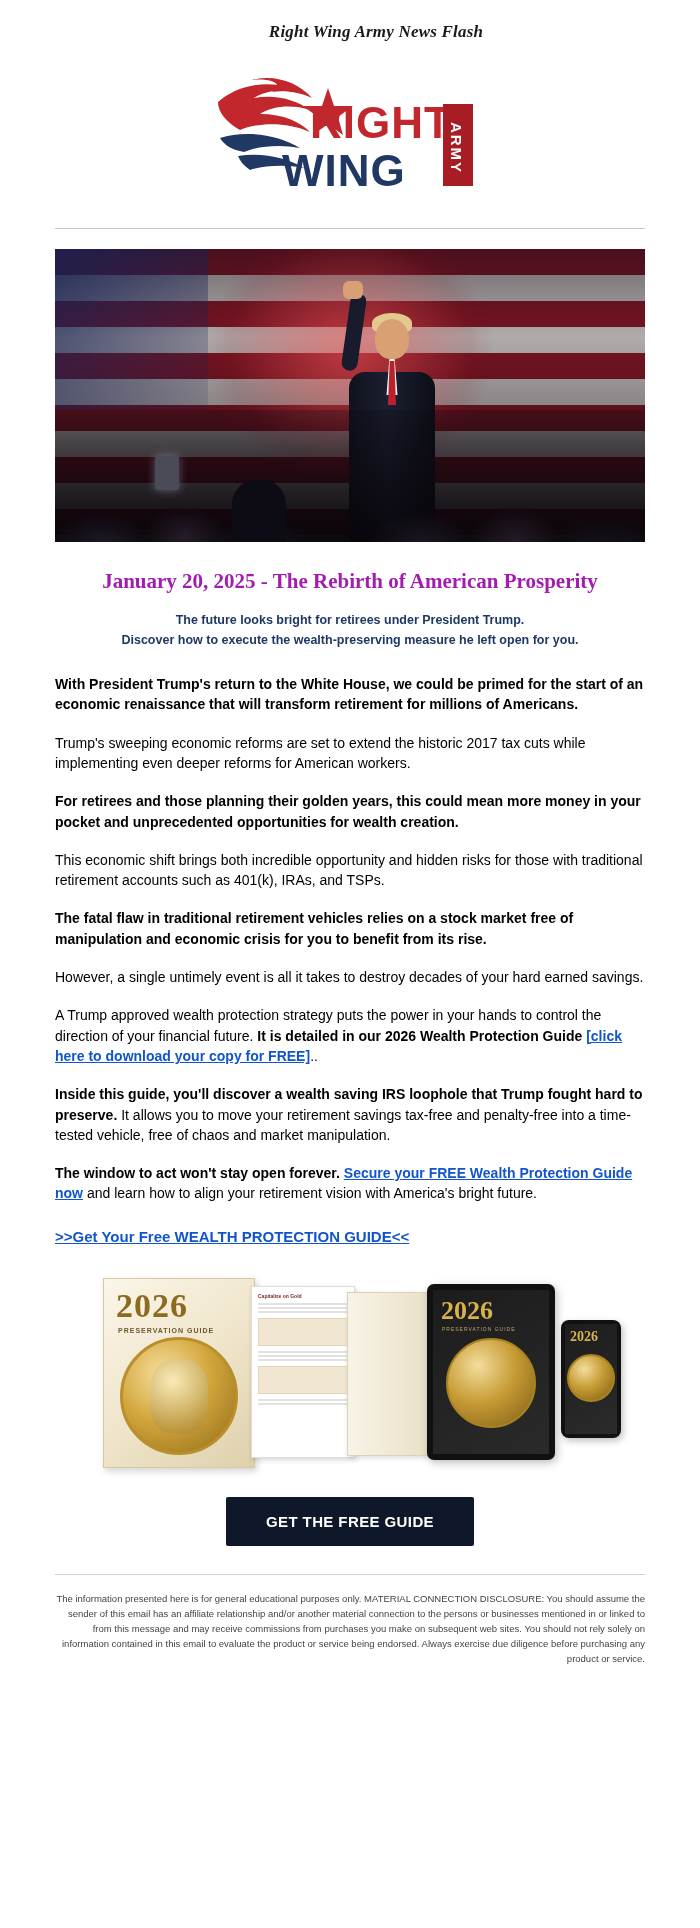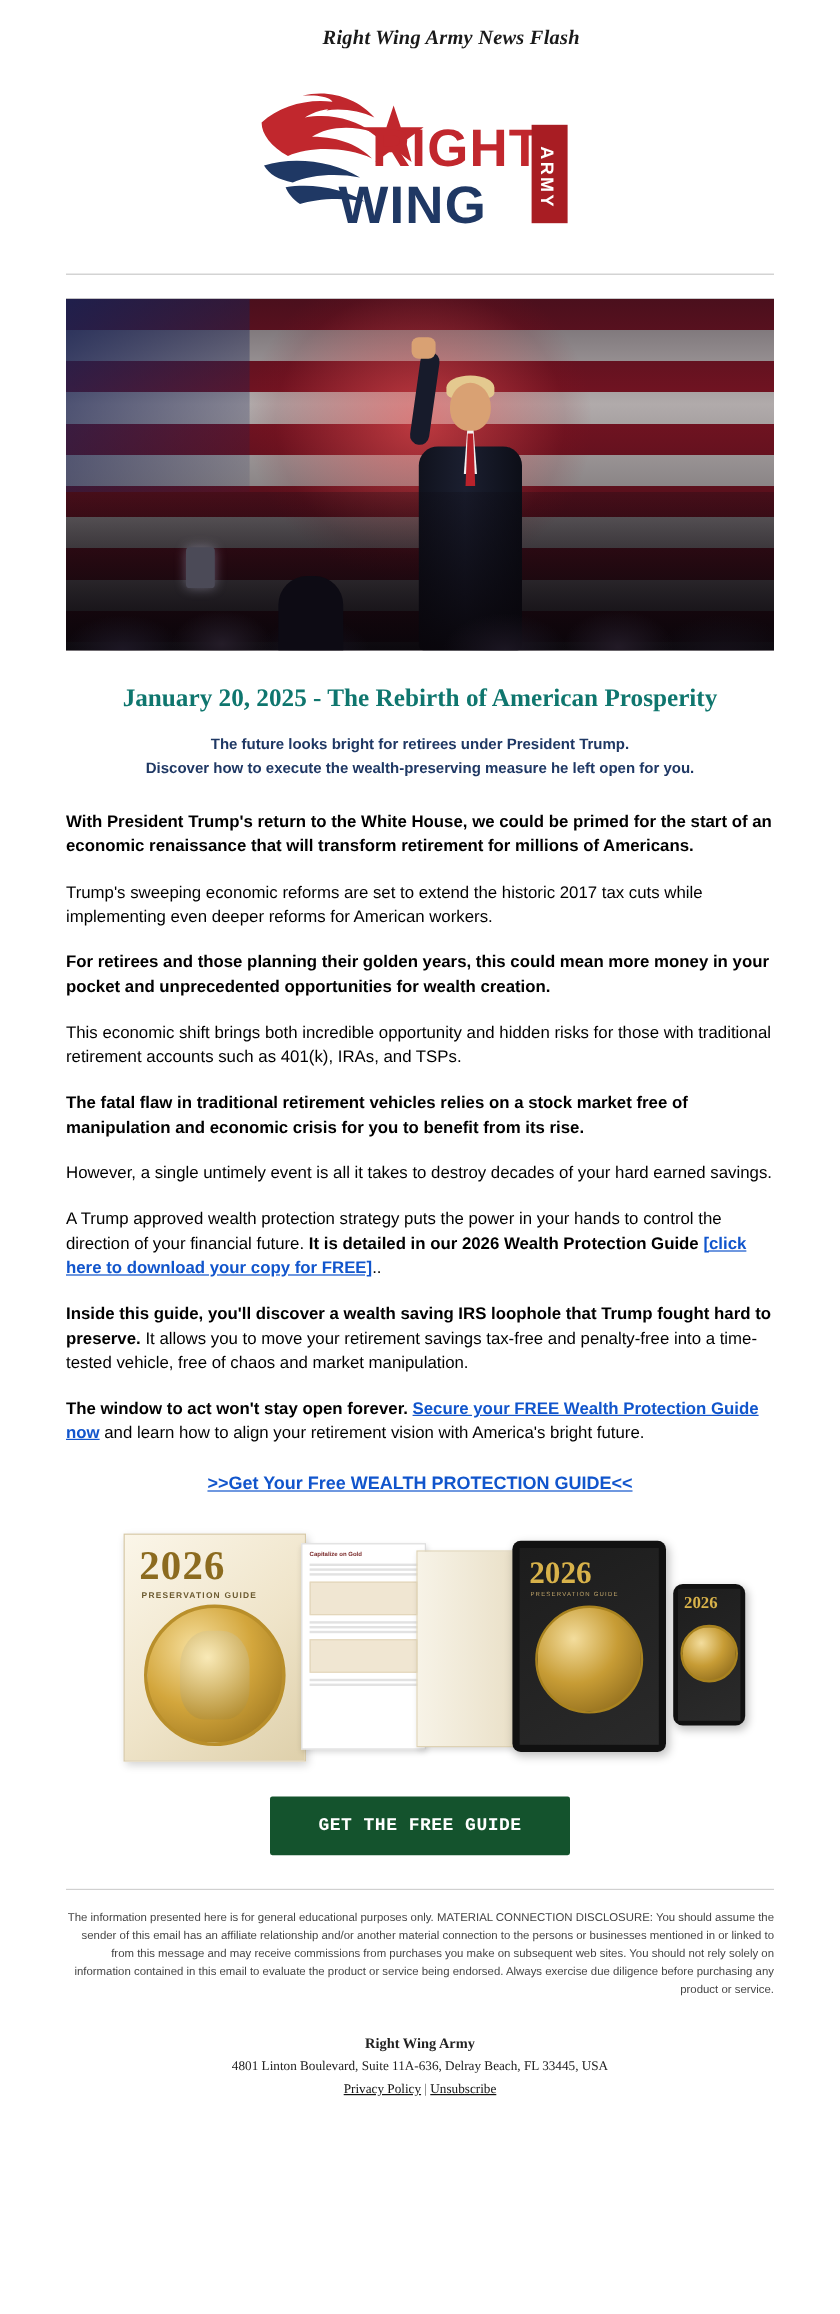--- a/index.html
+++ b/index.html
@@ -193,21 +193,21 @@
     box-shadow: 0 0 10px rgba(220,220,255,0.35);
   }
 
   
   .content {
     padding: 0 55px;
   }
   h1.headline {
     font-family: "Liberation Serif", serif;
     text-align: center;
-    color: #0f766e;
+    color: #a21caf;
     font-size: 21px;
     font-weight: bold;
     margin: 26px 0 16px 0;
     line-height: 1.3;
   }
   .subhead {
     text-align: center;
     color: #1f3864;
     font-size: 12.5px;
     font-weight: bold;
@@ -221,21 +221,20 @@
     color: #000;
   }
   p.body.b { font-weight: bold; }
   .link {
     color: #1155cc;
     text-decoration: underline;
     font-weight: bold;
     cursor: pointer;
   }
   .cta-link-wrap {
-    text-align: center;
     margin: 24px 0 10px 0;
   }
   .cta-link {
     color: #1155cc;
     text-decoration: underline;
     font-weight: bold;
     font-size: 15px;
     cursor: pointer;
   }
 
@@ -427,30 +426,30 @@
     border: 2px solid #a9831f;
   }
 
   
   .btn-wrap {
     text-align: center;
     margin: 24px 0 28px 0;
   }
   .btn {
     display: inline-block;
-    background: #14532d;
+    background: #0f172a;
     color: #ffffff;
     font-weight: bold;
     font-size: 15px;
     letter-spacing: 0.4px;
     padding: 16px 40px;
     border: none;
     border-radius: 2px;
     cursor: pointer;
-    font-family: Liberation Mono, monospace;
+    font-family: Liberation Sans, sans-serif;
   }
 
   .footer-rule {
     height: 1px;
     background: #d0d0d0;
     margin: 6px 55px 16px 55px;
   }
   .disclaimer {
     padding: 0 55px;
     font-size: 9.5px;
@@ -588,23 +587,14 @@
   </div>
 
   <div class="btn-wrap">
     <button class="btn">GET THE FREE GUIDE</button>
   </div>
 
   <div class="footer-rule"></div>
 
   <div class="disclaimer">The information presented here is for general educational purposes only. MATERIAL CONNECTION DISCLOSURE: You should assume the sender of this email has an affiliate relationship and/or another material connection to the persons or businesses mentioned in or linked to from this message and may receive commissions from purchases you make on subsequent web sites. You should not rely solely on information contained in this email to evaluate the product or service being endorsed. Always exercise due diligence before purchasing any product or service.</div>
 
-  <div class="footer">
-    <div class="name">Right Wing Army</div>
-    <div>4801 Linton Boulevard, Suite 11A-636, Delray Beach, FL 33445, USA</div>
-    <div>
-      <a href="#">Privacy Policy</a>
-      <span class="sep">|</span>
-      <a href="#">Unsubscribe</a>
-    </div>
-  </div>
 
 </div>
 
 </body></html>

